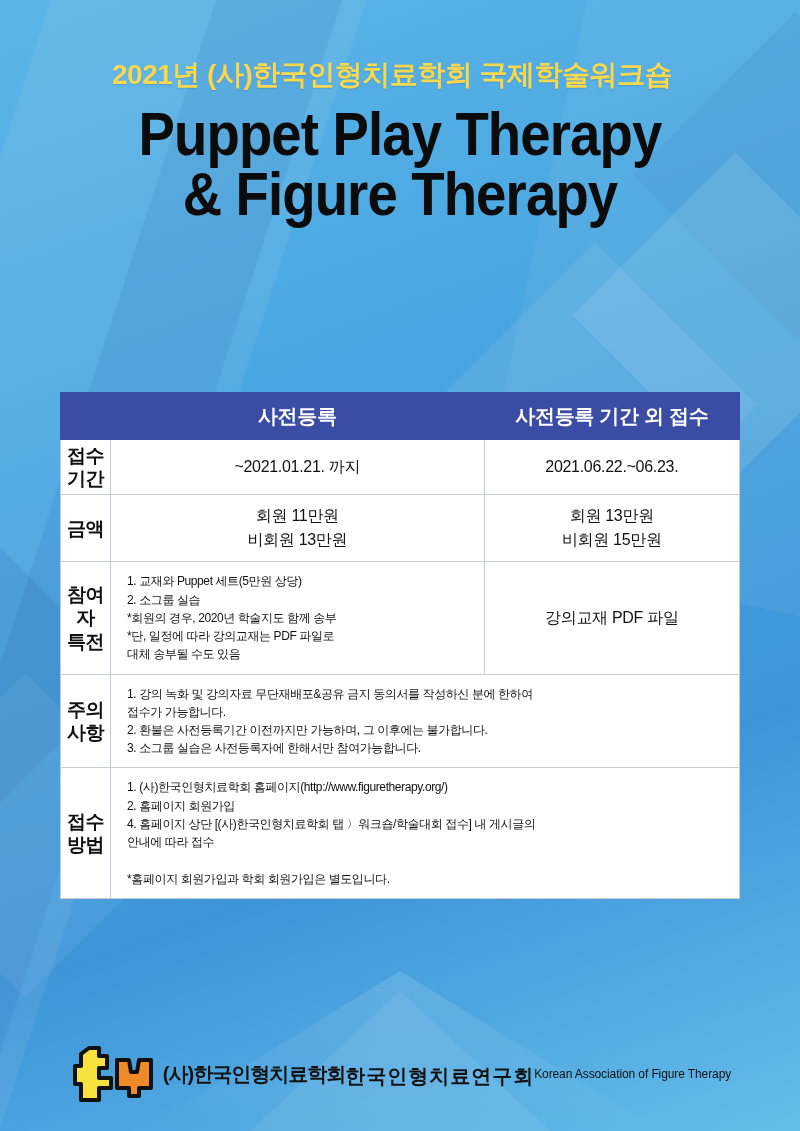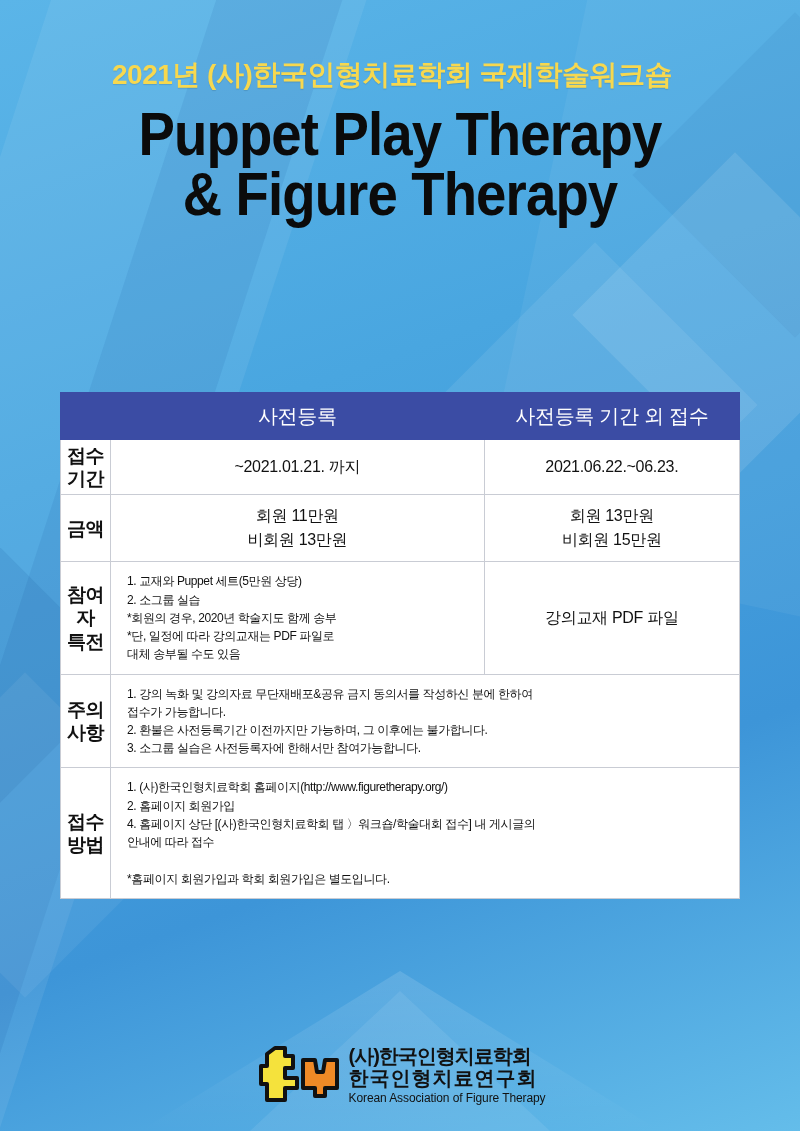--- a/index.html
+++ b/index.html
@@ -44,35 +44,35 @@
     background:#ffffff;border-radius:22px;box-sizing:border-box;
     padding:9px 0 0 28px;box-shadow:0 1px 3px rgba(0,0,0,0.10);}
   .inforow{display:flex;align-items:baseline;height:33px;}
   .infolabel{color:#2f4ba0;font-size:25px;font-weight:bold;width:66px;flex:0 0 66px;}
   .infoval{color:#111;font-size:25px;font-weight:normal;letter-spacing:-0.3px;}
 
   
   .tbl{position:absolute;left:60px;top:392px;width:680px;
     background:#fff;border-collapse:collapse;table-layout:fixed;}
   .tbl td,.tbl th{border:1px solid #c9ccd4;vertical-align:middle;background:#fff;}
-  .tbl thead th{background:#3b4ca4;color:#fff;font-size:20px;font-weight:normal;
+  .tbl thead th{background:#3b4ca4;color:#fff;font-size:20px;font-weight:bold;
     height:44px;border:1px solid #3b4ca4;letter-spacing:-0.3px;}
   .rowhead{width:50px;text-align:center;color:#111;font-size:19px;font-weight:bold;
     line-height:1.22;letter-spacing:-0.5px;padding:4px 1px;}
   .c-center{text-align:center;font-size:16px;color:#111;letter-spacing:-0.3px;line-height:1.5;padding:9px 6px;}
   .c-left{text-align:left;font-size:12px;color:#111;letter-spacing:-0.4px;line-height:1.52;padding:10px 8px 10px 16px;}
   .col-a{width:50px;}
   .col-b{width:373px;}
   .col-c{width:255px;}
 
   
   .footer{position:absolute;left:0;right:0;top:1044px;display:flex;justify-content:center;align-items:flex-start;}
   .logo-wrap{display:flex;align-items:center;gap:8px;}
   .logo-mark{width:86px;height:62px;flex:0 0 86px;}
-  .logo-text{display:flex;flex-direction:column;line-height:1;}
+  .logo-text{display:flex;flex-direction:row;line-height:1;}
   .lt1{font-size:20px;font-weight:bold;color:#111;letter-spacing:-1px;}
   .lt2{font-size:20px;font-weight:bold;color:#111;letter-spacing:1px;margin-top:2px;}
   .lt3{font-size:12px;font-weight:normal;color:#111;letter-spacing:-0.1px;margin-top:4px;text-align:center;}
 </style>
 </head>
 <body>
 
 <div class="poster">
 
   <div class="bg-layer">

